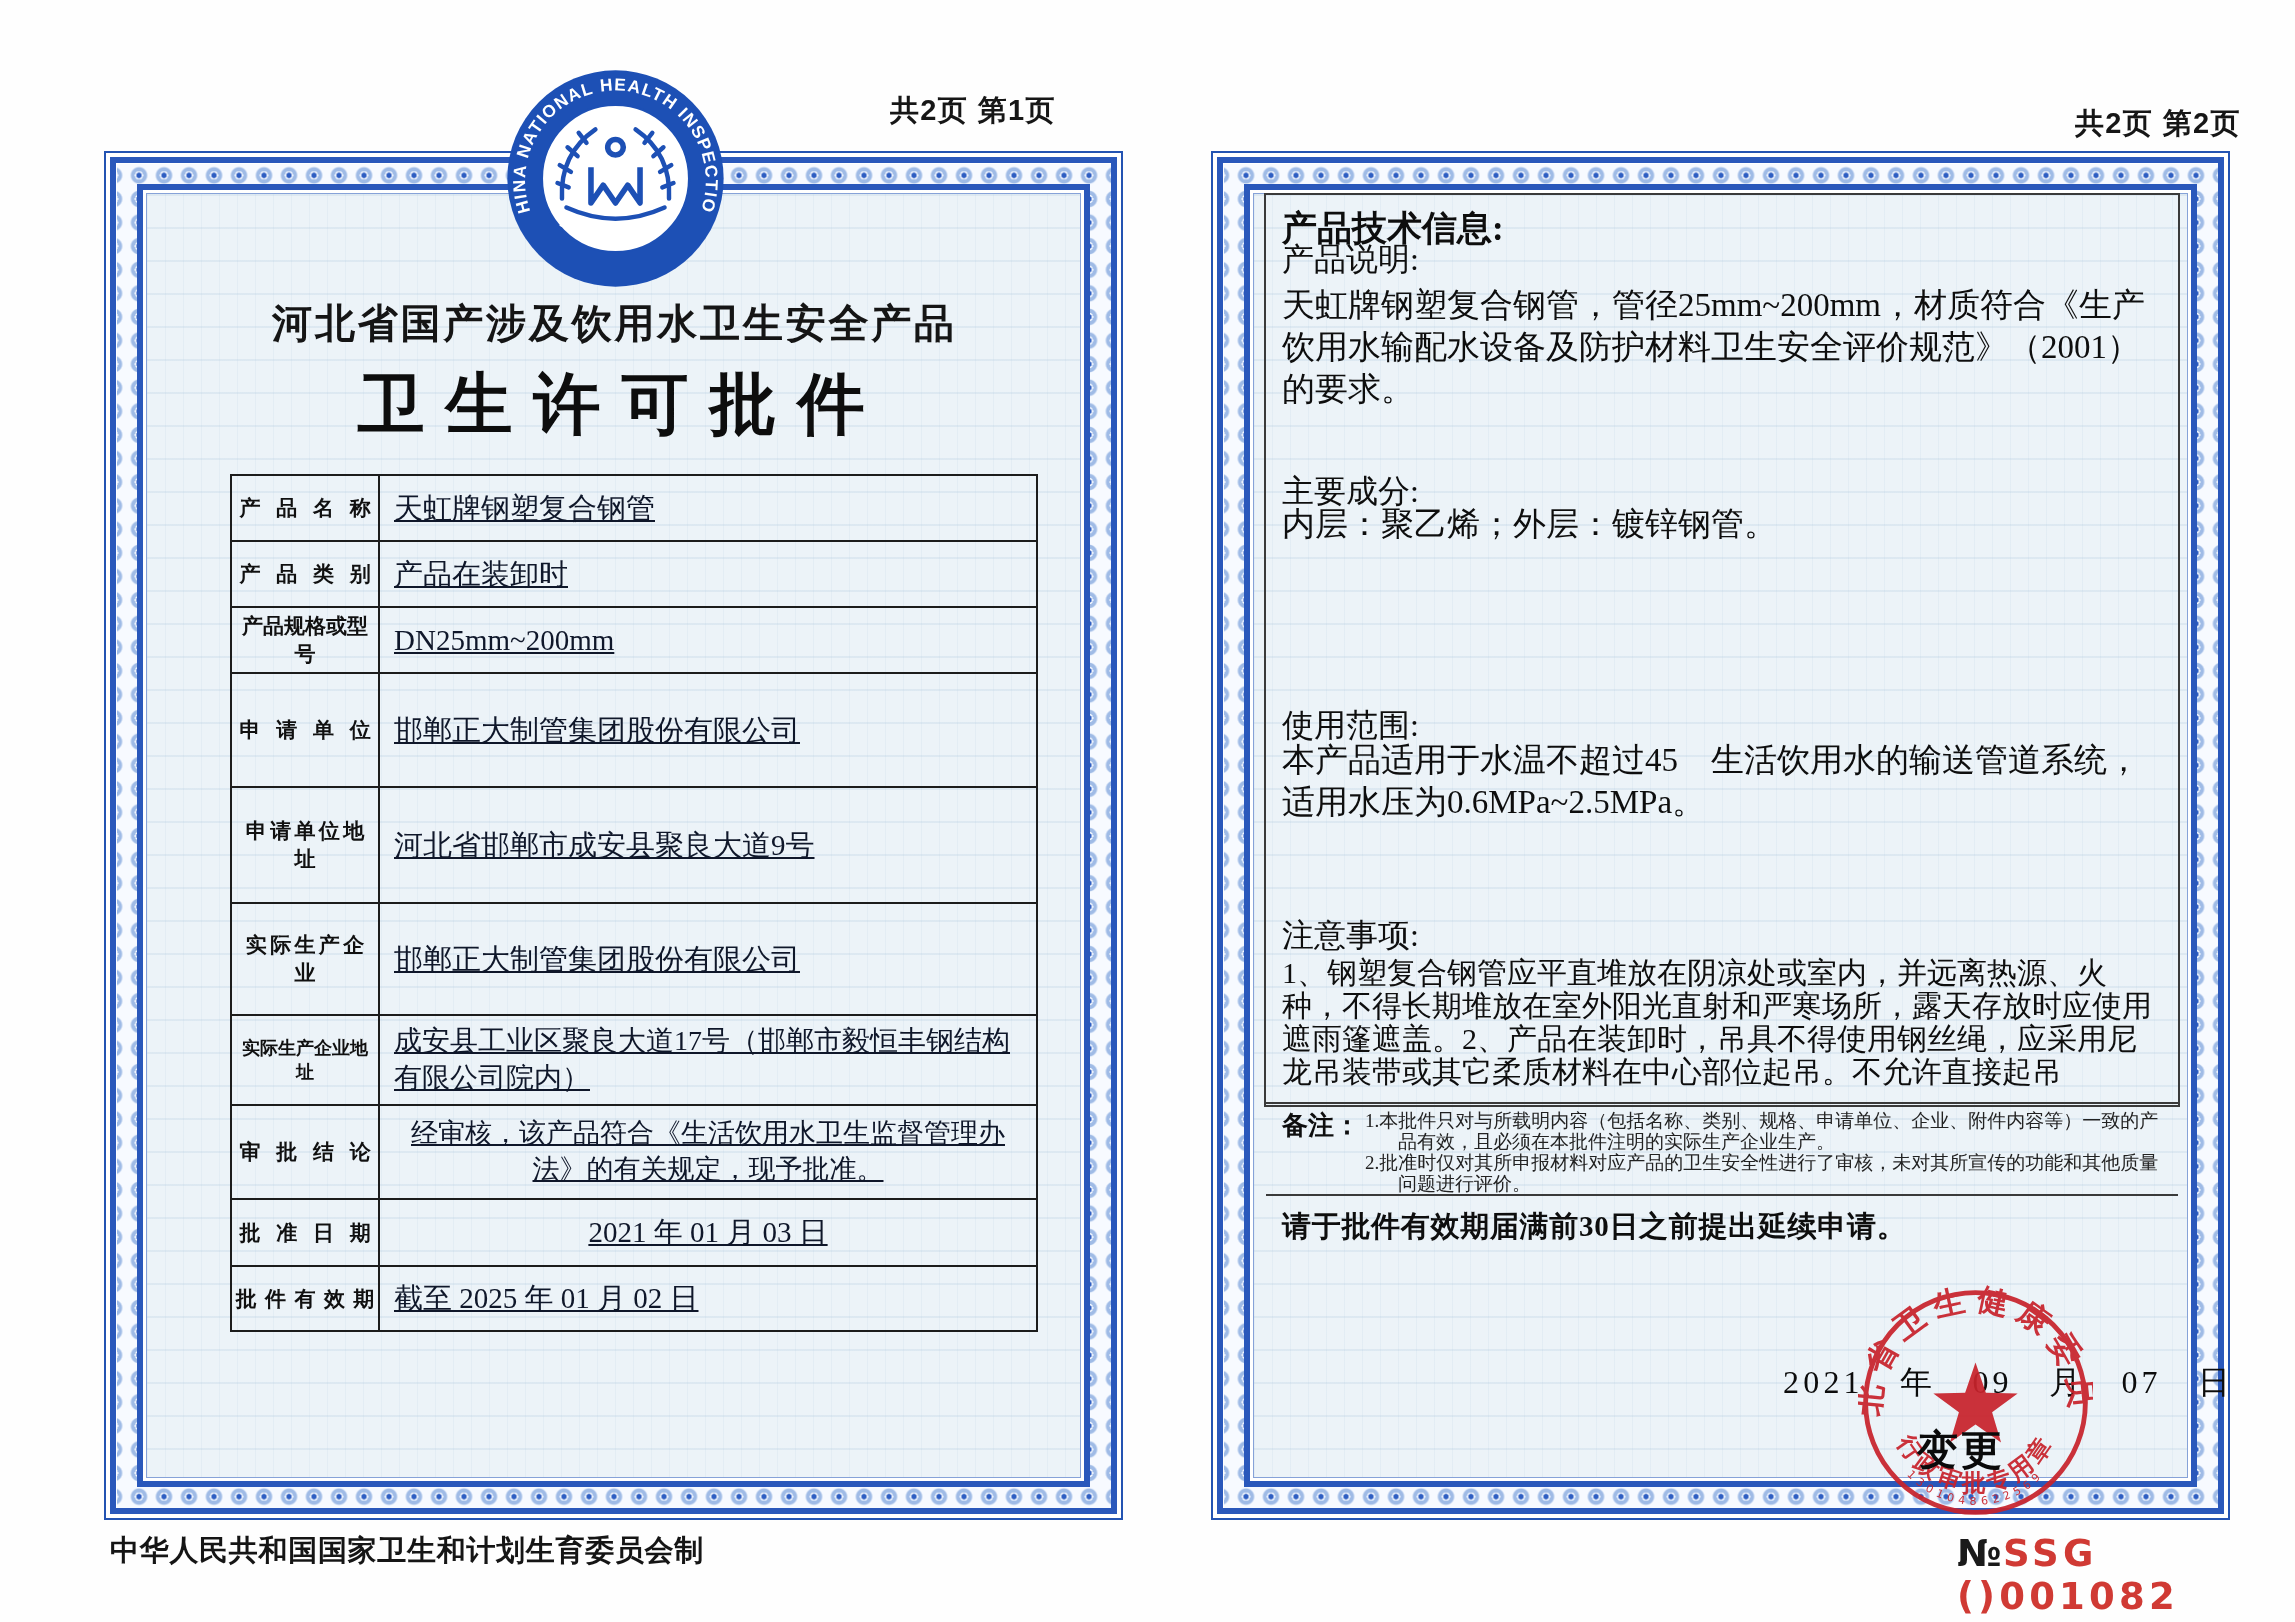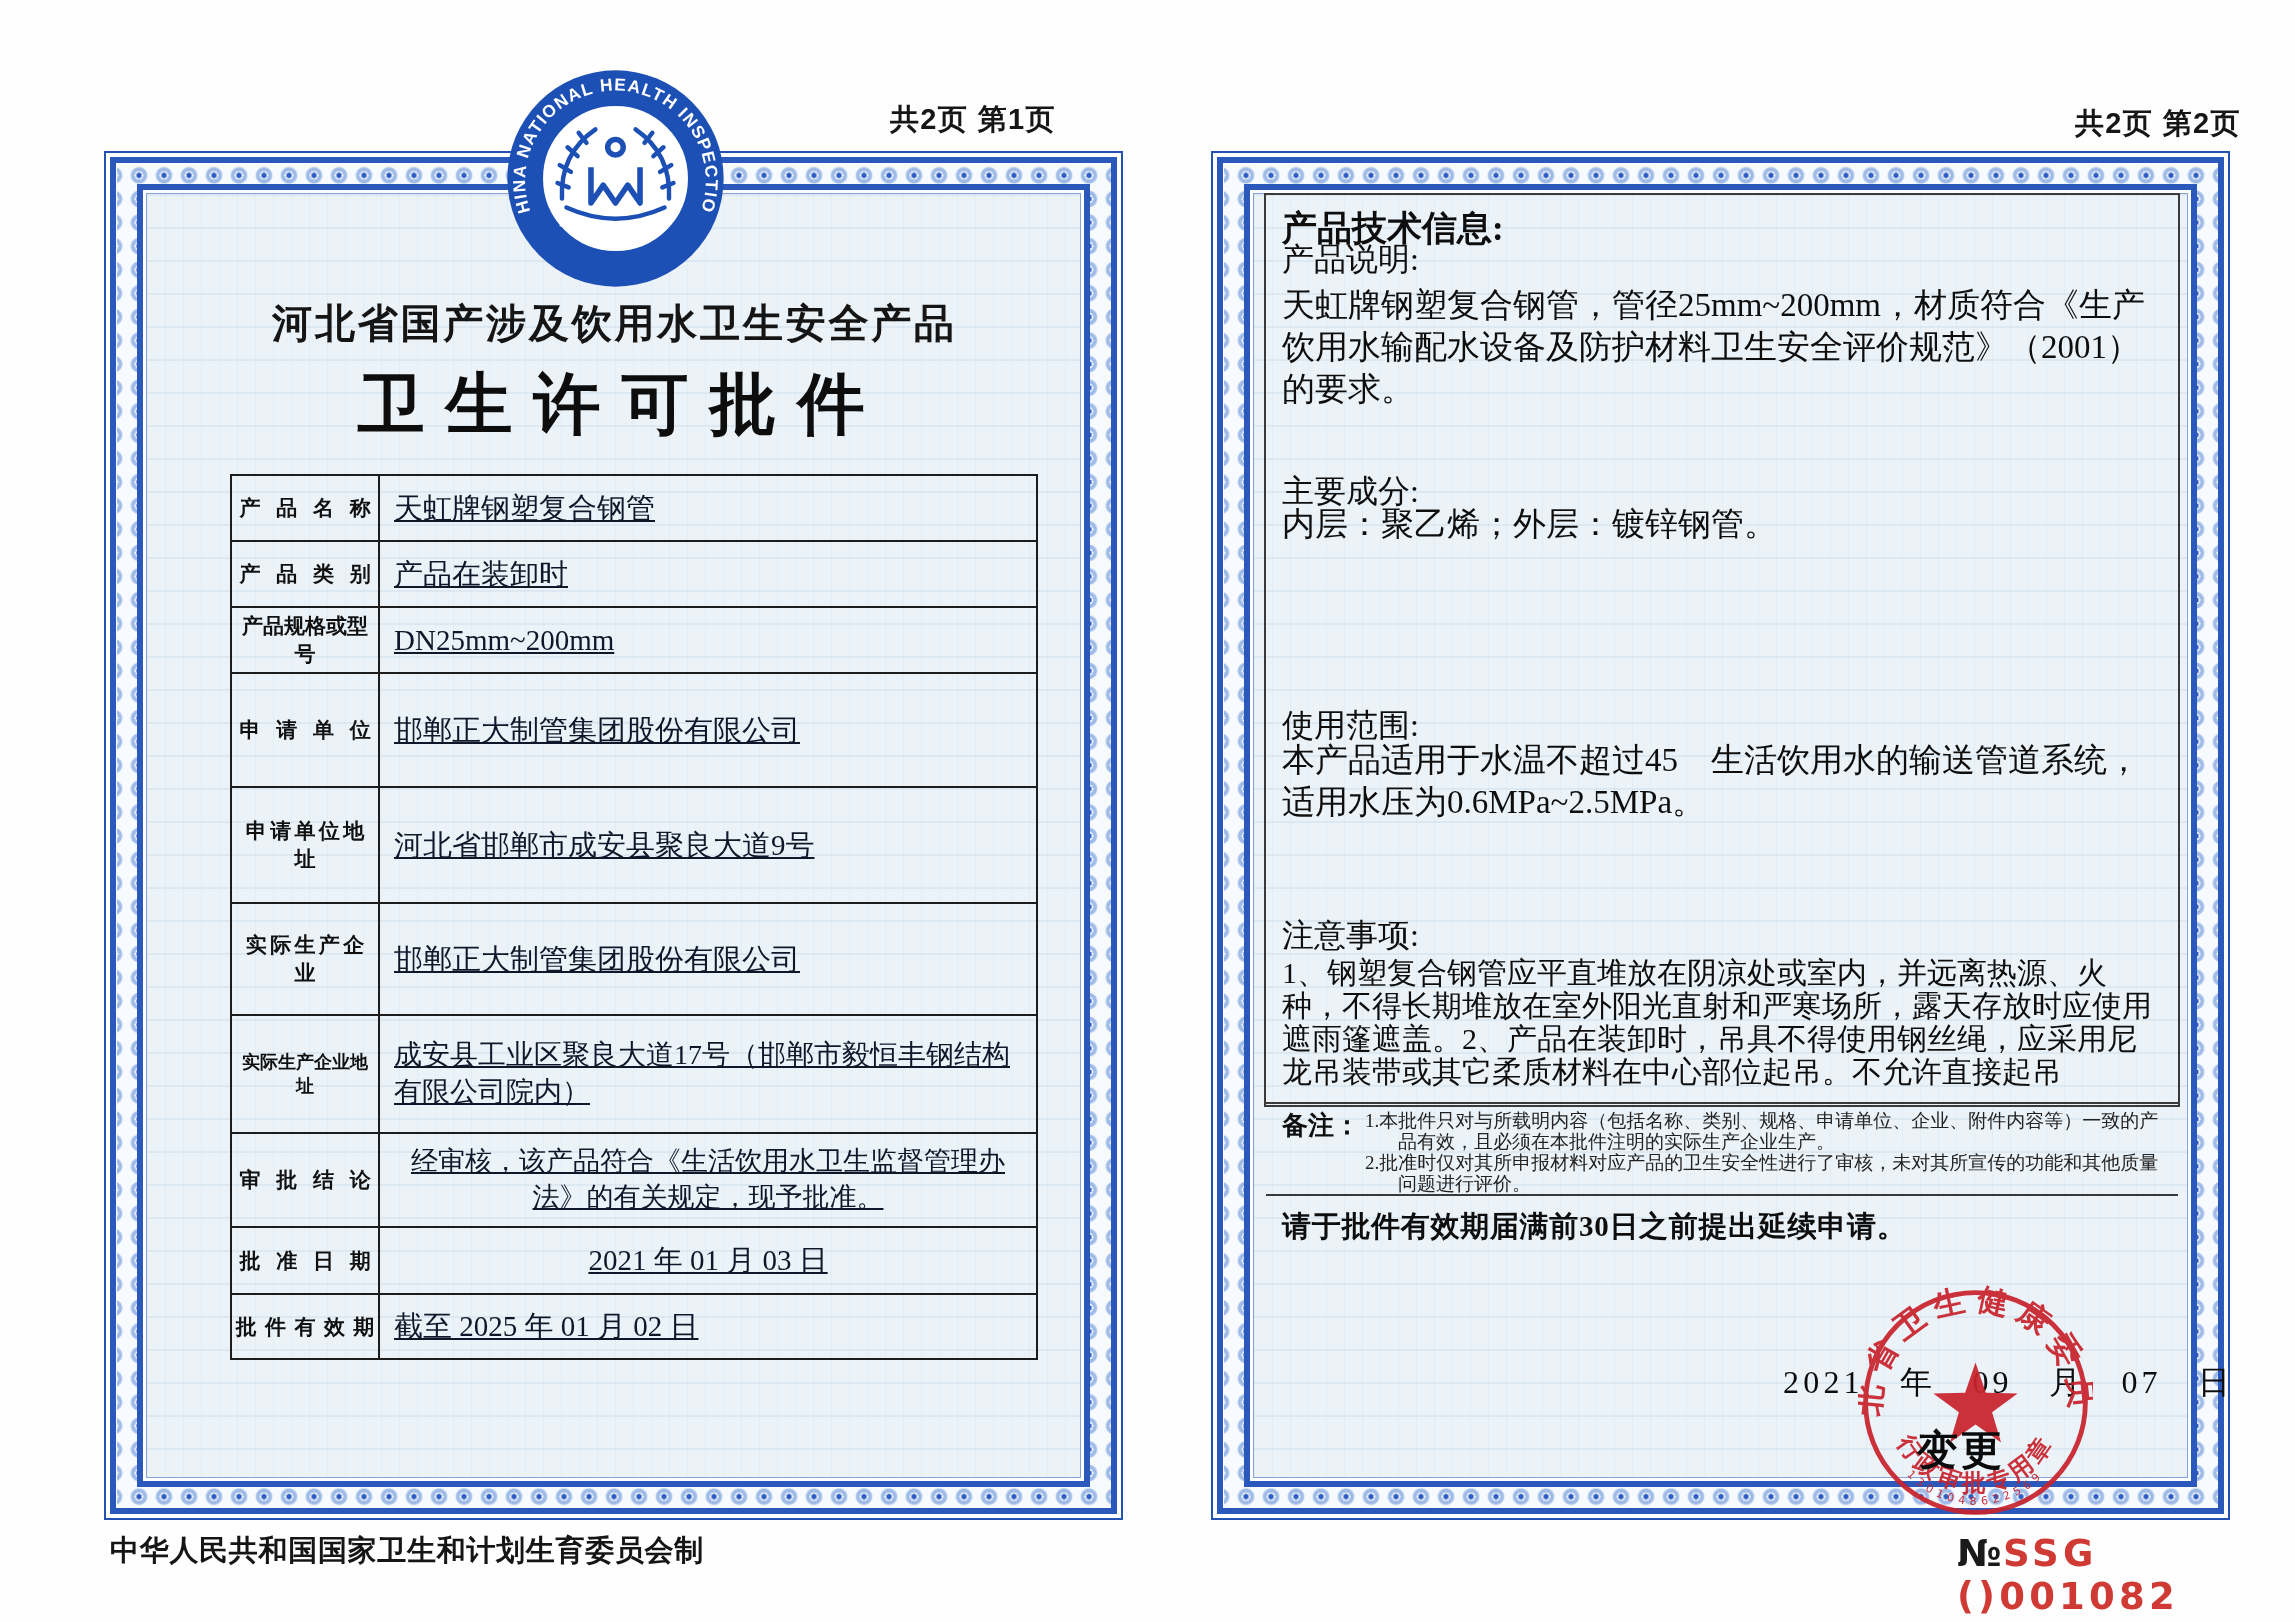--- a/index.html
+++ b/index.html
@@ -84,21 +84,21 @@
   </div>
 
   <div class="page" style="left:1211px;top:151px;width:1019px;height:1369px;">
     <div class="f-outer"></div>
     <div class="f-mid"></div>
     <div class="f-band"></div>
     <div class="f-inner"></div>
     <div class="interior"></div>
   </div>
 
-  <div class="abs pgind" style="left:758px;top:100px;">共2页  第1页</div>
+  <div class="abs pgind" style="left:758px;top:91px;">共2页  第1页</div>
   <div class="abs pgind" style="left:1943px;top:104px;">共2页  第2页</div>
 
   <svg class="abs logo" viewBox="0 0 200 200">
     <circle cx="100" cy="100" r="97" fill="#1d50b5"></circle>
     <circle cx="100" cy="100" r="66" fill="#ffffff" stroke="#1d50b5" stroke-width="2"></circle>
     <path id="logoArcTop" d="M 22,124 A 81,81 0 1 1 178,124" fill="none"></path>
     <text font-size="15.5" font-weight="700" fill="#ffffff" letter-spacing="1.2" font-family="Liberation Sans, sans-serif">
       <textPath href="#logoArcTop" startOffset="50%" text-anchor="middle">CHINA NATIONAL HEALTH INSPECTION</textPath>
     </text>
     <path id="logoArcBot" d="M 44,130 A 70,70 0 0 0 156,130" fill="none"></path>
@@ -144,21 +144,21 @@
       <td class="val">邯郸正大制管集团股份有限公司</td>
         </tr>
     <tr style="height:116px">
       <td class="lbl"><span class="sp6">申请单位地址</span></td>
       <td class="val">河北省邯郸市成安县聚良大道9号</td>
         </tr>
     <tr style="height:112px">
       <td class="lbl"><span class="sp6">实际生产企业</span></td>
       <td class="val">邯郸正大制管集团股份有限公司</td>
         </tr>
-    <tr style="height:118px">
+    <tr style="height:90px">
       <td class="lbl"><span class="sp8">实际生产企业地址</span></td>
       <td class="val" style="font-size:28px">成安县工业区聚良大道17号（邯郸市毅恒丰钢结构有限公司院内）</td>
         </tr>
     <tr style="height:94px">
       <td class="lbl"><span class="sp4">审批结论</span></td>
       <td class="val ctr" style="font-size:27px">经审核，该产品符合《生活饮用水卫生监督管理办法》的有关规定，现予批准。</td>
         </tr>
     <tr style="height:67px">
       <td class="lbl"><span class="sp4">批准日期</span></td>
       <td class="val ctr">2021 年 01 月 03 日</td>

